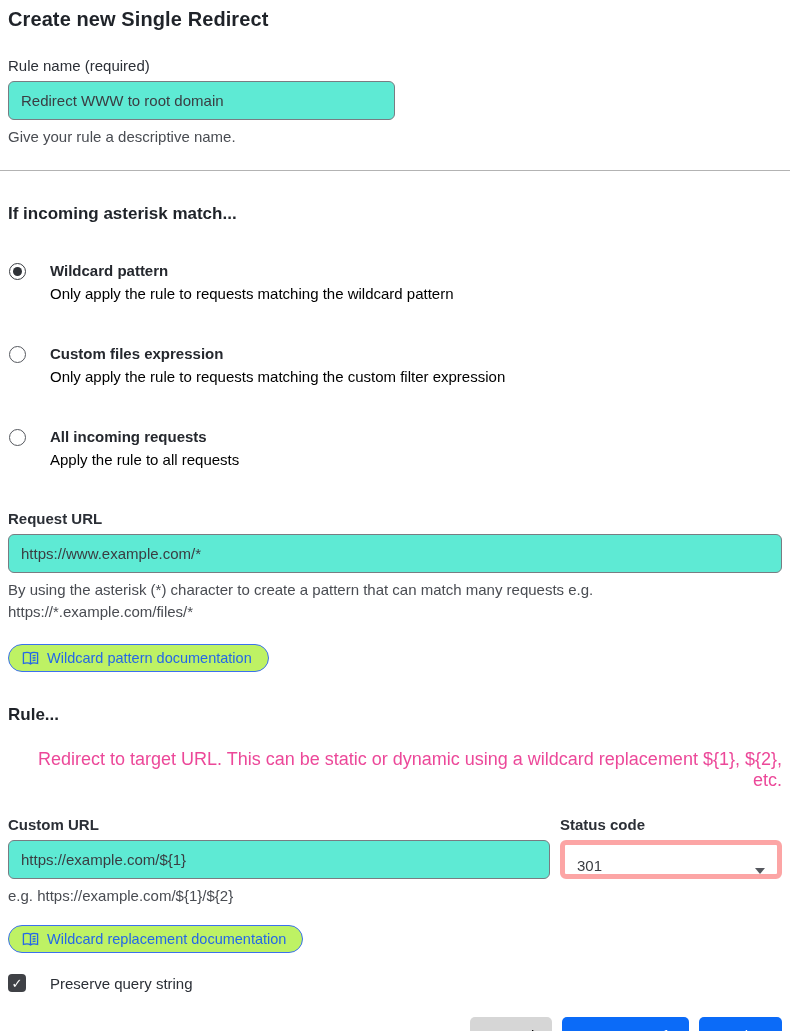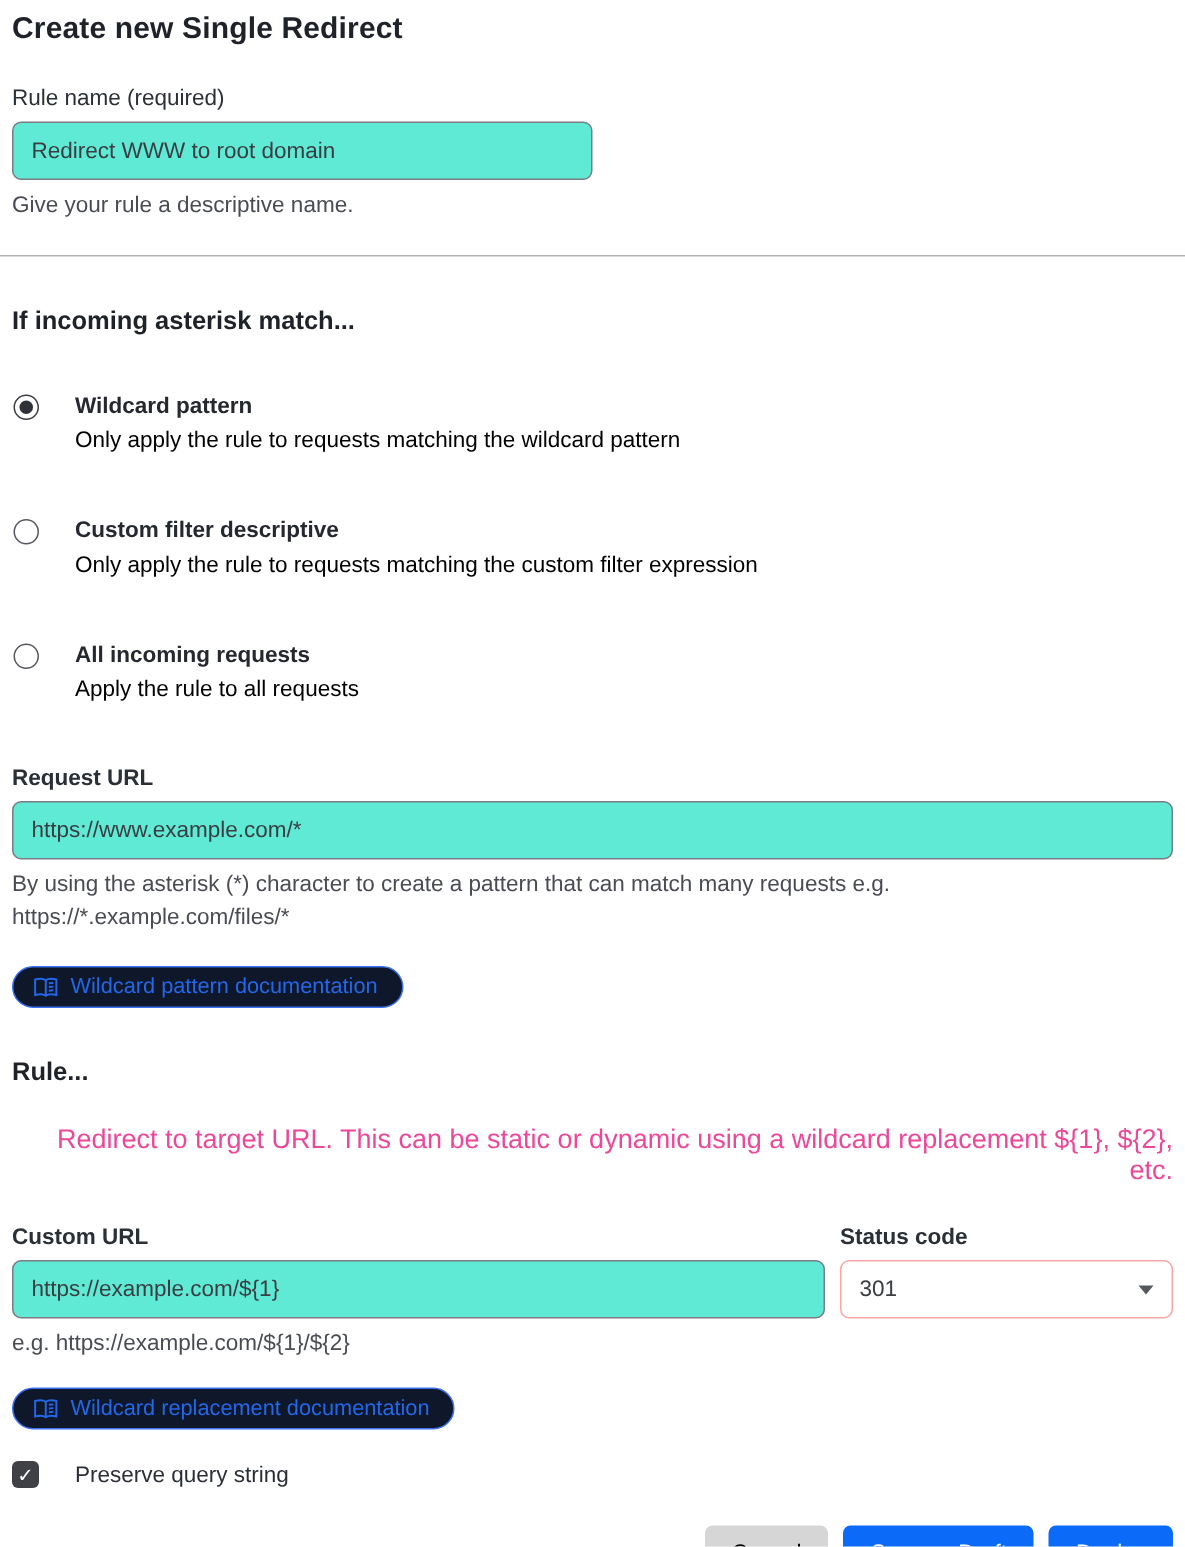--- a/index.html
+++ b/index.html
@@ -46,32 +46,32 @@
   .radio-circle.checked .radio-dot { display: block; }
   .radio-texts { margin-left: 24px; }
   .radio-label { font-size: 15px; font-weight: 700; color: #25282e; line-height: 1.3; }
   .radio-desc { font-size: 15px; color: #000000; margin-top: 4px; line-height: 1.3; }
   .request-url-block { margin-top: 2px; }
   .doc-pill {
     display: inline-flex; align-items: center; gap: 8px;
     margin-top: 22px;
     height: 28px; padding: 0 16px 0 13px;
     border: 1.5px solid #3b70ef; border-radius: 14px;
-    background: #0f172a; color: #2467e8;
+    background: #bef264; color: #2467e8;
     font-family: "Liberation Sans", "DejaVu Sans", sans-serif;
     font-size: 14.5px; cursor: pointer;
   }
   .doc-pill svg { display: block; }
   .then-desc { font-size: 18px; color: #ec4899; margin-top: 24px; text-align: right; }
   .target-row { display: flex; margin-top: 25px; gap: 10px; }
   .target-col { width: 542px; flex: 0 0 auto; }
   .status-col { flex: 1 1 auto; }
   .select-box {
-    height: 39px; border: 1px solid #fca5a5; border-radius: 6px;
-    display: flex; align-items: center; justify-content: space-between;
+    height: 39px; border: 5px solid #fca5a5; border-radius: 6px;
+    display: flex; align-items: flex-end; justify-content: space-between;
     padding: 0 12px; font-size: 15px; color: #3a3d42; background: #fff;
     cursor: pointer;
   }
   .select-caret {
     width: 0; height: 0;
     border-left: 5px solid transparent; border-right: 5px solid transparent;
     border-top: 6px solid #55585e;
   }
   .checkbox-row { display: flex; align-items: center; margin-top: 21px; }
   .checkbox-box {
@@ -118,21 +118,21 @@
       </span>
     <span class="radio-texts">
       <div class="radio-label">Wildcard pattern</div>
       <div class="radio-desc">Only apply the rule to requests matching the wildcard pattern</div>
     </span>
   </div>
 
   <div class="radio-row">
     <span class="radio-circle"></span>
     <span class="radio-texts">
-      <div class="radio-label">Custom filter descriptive</div>
+      <div class="radio-label">Custom files expression</div>
       <div class="radio-desc">Only apply the rule to requests matching the custom filter expression</div>
     </span>
   </div>
 
   <div class="radio-row">
     <span class="radio-circle"></span>
     <span class="radio-texts">
       <div class="radio-label">All incoming requests</div>
       <div class="radio-desc">Apply the rule to all requests</div>
     </span>

